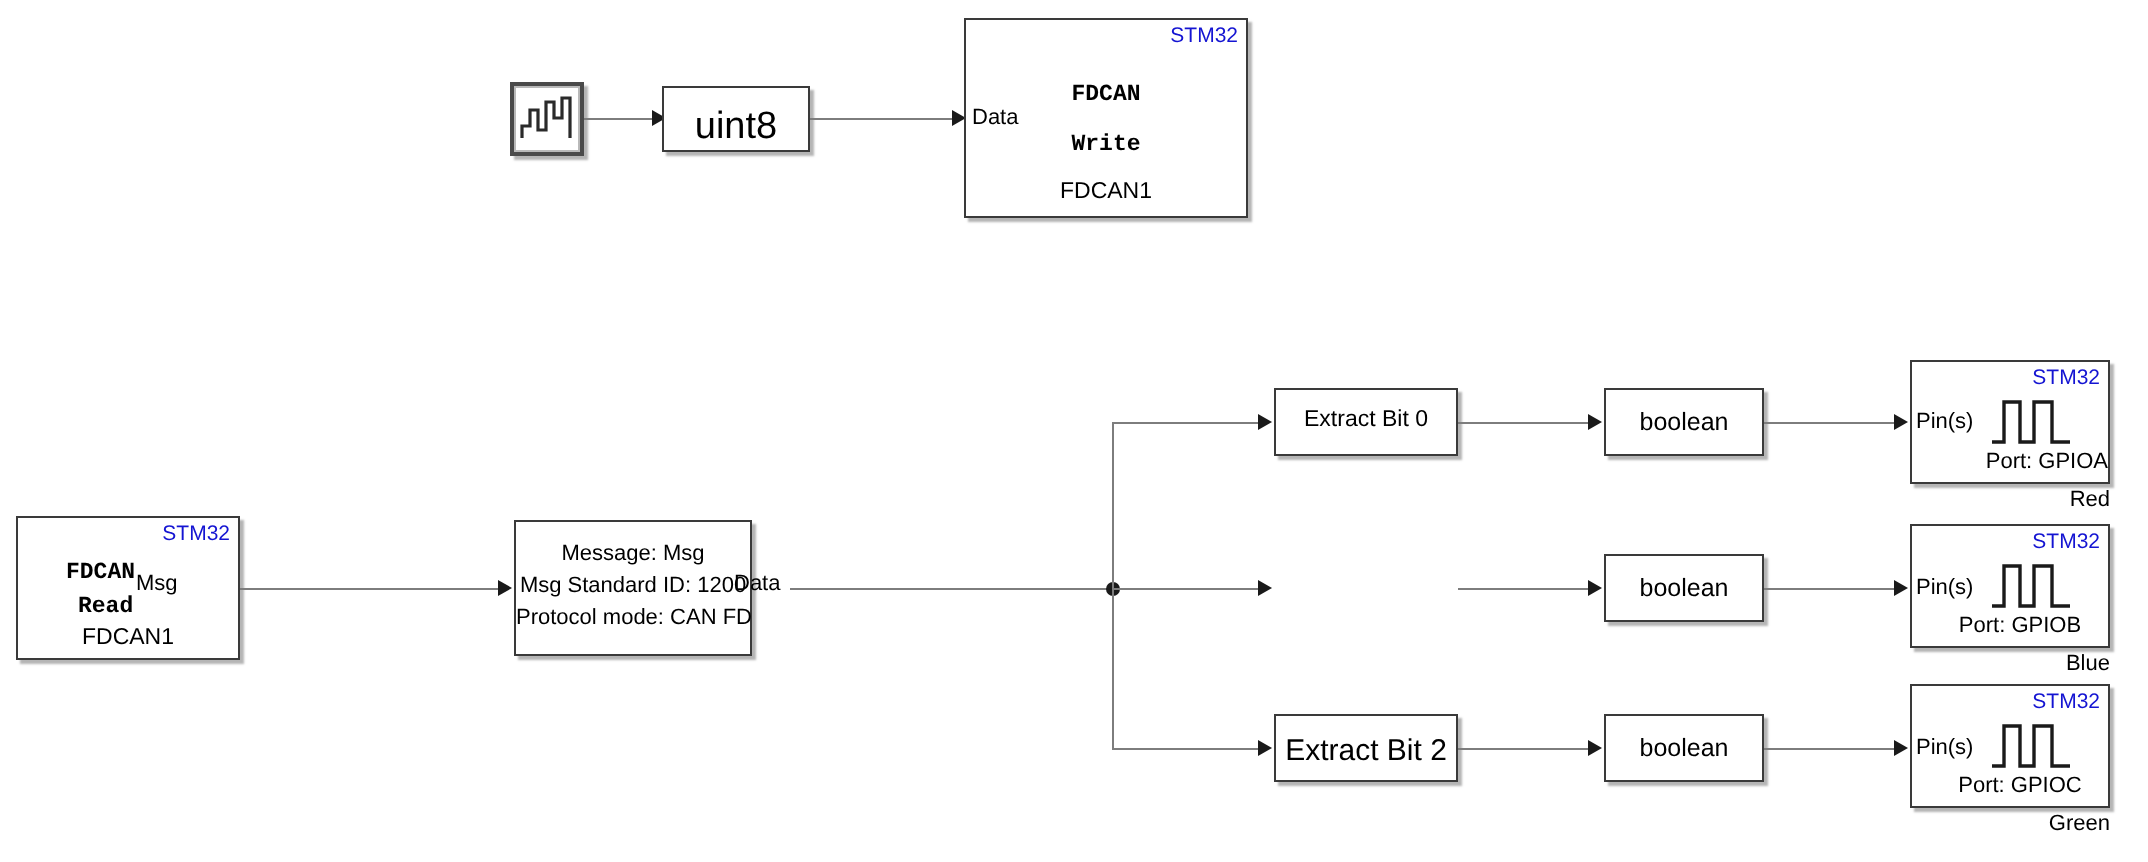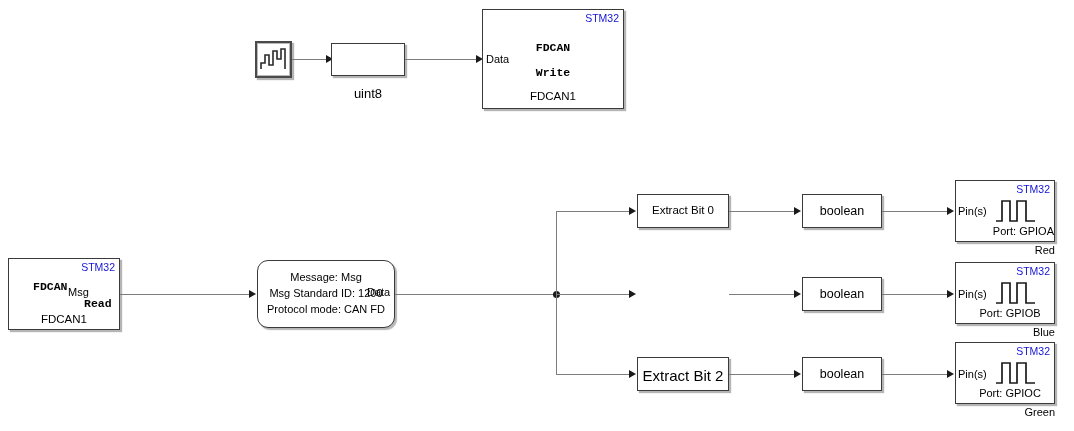--- a/index.html
+++ b/index.html
@@ -113,46 +113,46 @@
         <rect x="0.5" y="0.5" width="32" height="32" fill="#ffffff" stroke="#b9b9b9" stroke-width="1"></rect>
         <polyline points="4,26 4,20 8,20 8,12 12,12 12,22 16,22 16,8 20,8 20,16 24,16 24,6 28,6 28,26" fill="none" stroke="#2a2a2a" stroke-width="1.6"></polyline>
       </svg>
     </span>
   </div>
 
   <div class="wire-h" style="left:292px; top:59px; width:39px;"></div>
   <div class="arrow" style="left:326px; top:54.5px;"></div>
 
   <div class="blk" style="left:331px; top:43px; width:74px; height:33px;">
-    <div class="center-text" style="top:9px; font-size:13px;margin-top:33px;">uint8</div>
+    <div class="center-text" style="top:9px; font-size:19px;">uint8</div>
   </div>
 
   <div class="wire-h" style="left:405px; top:59px; width:76px;"></div>
   <div class="arrow" style="left:476px; top:54.5px;"></div>
 
   <div class="blk" style="left:482px; top:9px; width:142px; height:100px;">
     <div class="stm32">STM32</div>
     <div class="center-text bold" style="top:31px; font-size:11.5px;">FDCAN</div>
     <div class="center-text bold" style="top:56px; font-size:11.5px;">Write</div>
     <div class="center-text" style="top:80px; font-size:11.5px;">FDCAN1</div>
   </div>
   <div class="port-lbl" style="left:486px; top:53px;">Data</div>
 
   <div class="blk" style="left:8px; top:258px; width:112px; height:72px;">
     <div class="stm32">STM32</div>
     <div class="blk-label bold" style="left:24px; top:21px; font-size:11.5px;">FDCAN</div>
-    <div class="blk-label bold" style="left:30px; top:38px; font-size:11.5px;margin-left:45px;">Read</div>
+    <div class="blk-label bold" style="left:30px; top:38px; font-size:11.5px;">Read</div>
     <div class="center-text" style="top:54px; font-size:11.5px;">FDCAN1</div>
   </div>
   <div class="port-lbl" style="left:68px; top:286px;text-align:center;">Msg</div>
 
   <div class="wire-h" style="left:120px; top:294px; width:130px;"></div>
   <div class="arrow" style="left:249px; top:289.5px;"></div>
 
-  <div class="blk" style="left:257px; top:260px; width:138px; height:68px;border-radius:11px;">
+  <div class="blk" style="left:257px; top:260px; width:119px; height:68px;">
     <div class="center-text" style="top:10px; font-size:11px;">Message: Msg</div>
     <div class="center-text" style="top:26px; font-size:11px;">Msg Standard ID: 1200</div>
     <div class="center-text" style="top:42px; font-size:11px;">Protocol mode: CAN FD</div>
   </div>
   <div class="port-lbl" style="left:367px; top:286px;">Data</div>
 
   <div class="wire-h" style="left:395px; top:294px; width:163px;"></div>
   <div class="junction" style="left:553px; top:290.5px;"></div>
 
   <div class="wire-v" style="left:556px; top:211px; height:163px;"></div>

